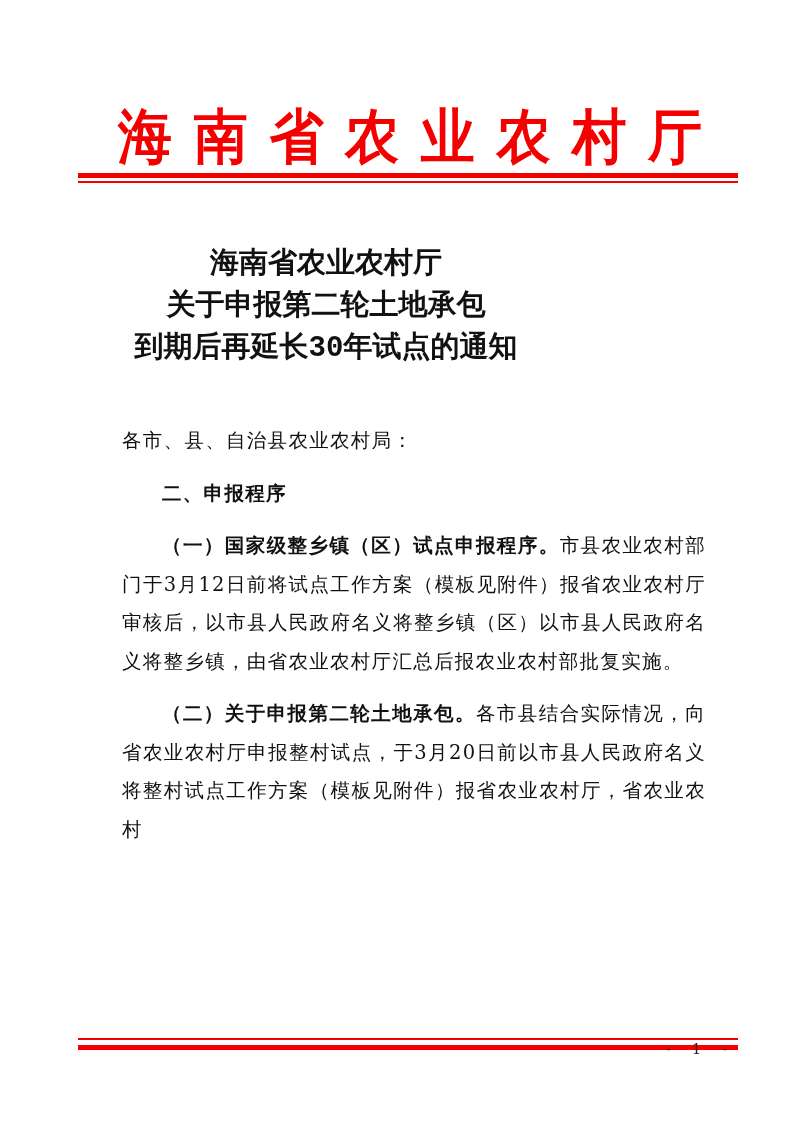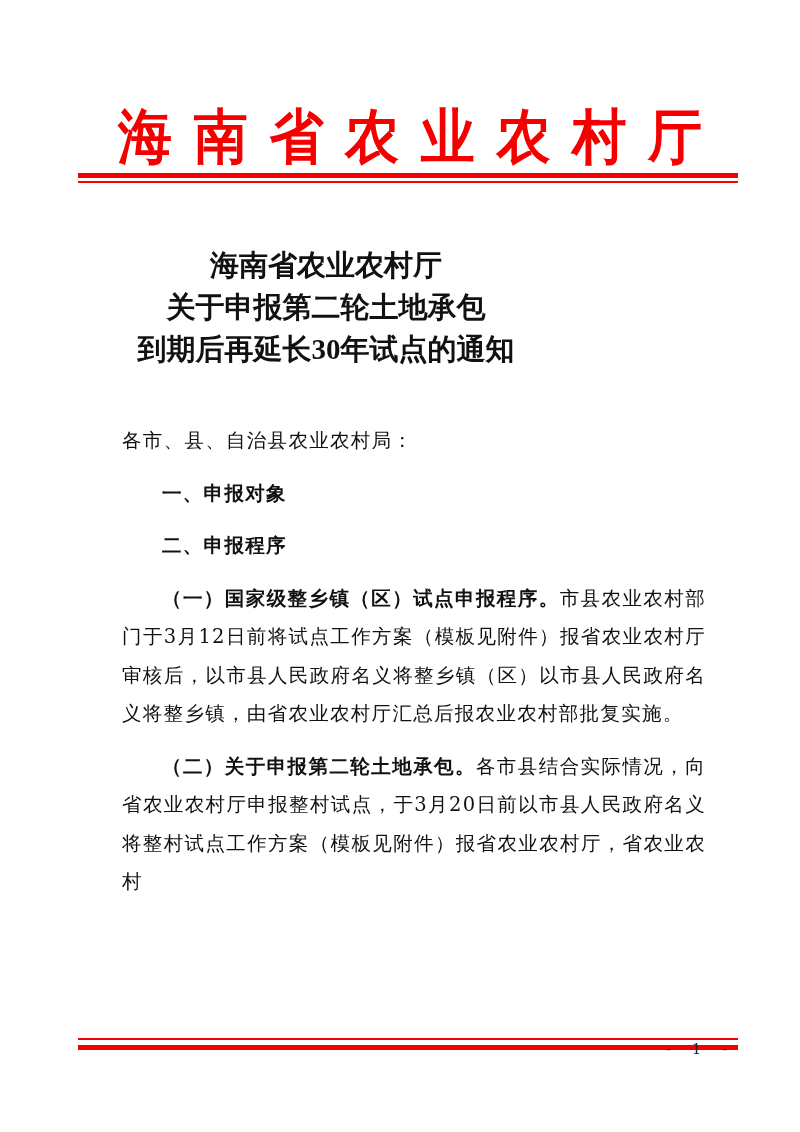--- a/index.html
+++ b/index.html
@@ -1,20 +1,20 @@
 <!DOCTYPE html>
 <html><head>
 <meta charset="utf-8">
 <style>
   html,body{margin:0;padding:0;background:#fff;}
   body{width:800px;height:1132px;position:relative;overflow:hidden;font-family:"DejaVu Serif",serif;color:#111;}
   .masthead{position:absolute;left:78px;top:100px;width:660px;height:72px;display:flex;justify-content:space-between;align-items:center;padding:0 36px 0 40px;box-sizing:border-box;}
   .masthead span{color:#f50000;font-family:"DejaVu Serif",serif;font-weight:bold;font-size:54px;line-height:72px;transform:scaleY(1.1);}
   .rule{position:absolute;left:78px;width:660px;background:#f50000;}
-  .title{position:absolute;left:0;width:652px;top:244px;text-align:center;font-family:Liberation Serif, serif;font-weight:bold;font-size:29px;line-height:42px;color:#111;}
+  .title{position:absolute;left:0;width:652px;top:244px;text-align:center;font-family:Liberation Mono, monospace;font-weight:bold;font-size:29px;line-height:42px;color:#111;}
   .title div{white-space:nowrap;}
   .body{position:absolute;left:108px;top:408px;width:612px;font-size:19.5px;line-height:38.5px;letter-spacing:1.3px;}
   .p{margin:14px;text-align:justify;text-align-last:left;}
   .ind{text-indent:40px;}
   .h{font-family:"DejaVu Sans",sans-serif;font-weight:bold;text-indent:40px;}
   .b{font-weight:bold;}
   .pageno{position:absolute;left:666px;top:1040px;font-size:15px;letter-spacing:8px;color:#222;}
 </style>
 </head>
 <body>
@@ -34,21 +34,20 @@
 <div class="rule" style="top:181px;height:2px;"></div>
 
 <div class="title">
   <div>海南省农业农村厅</div>
   <div>关于申报第二轮土地承包</div>
   <div>到期后再延长30年试点的通知</div>
 </div>
 
 <div class="body">
   <p class="p">各市、县、自治县农业农村局：</p>
-  <p class="p h">一、申报对象</p>
   <p class="p h">二、申报程序</p>
   <p class="p ind"><span class="b">（一）国家级整乡镇（区）试点申报程序。</span><span>市县农业农村部门于3月12日前将试点工作方案（模板见附件）报省农业农村厅审核后，以市县人民政府名义将整乡镇（区）以市县人民政府名义将整乡镇，由省农业农村厅汇总后报农业农村部批复实施。</span></p>
   <p class="p ind"><span class="b">（二）关于申报第二轮土地承包。</span><span>各市县结合实际情况，向省农业农村厅申报整村试点，于3月20日前以市县人民政府名义将整村试点工作方案（模板见附件）报省农业农村厅，省农业农村</span></p>
 </div>
 
 <div class="rule" style="top:1038px;height:2px;"></div>
 <div class="rule" style="top:1045px;height:5px;"></div>
 <div class="pageno">- 1 -</div>
 
 </body></html>

